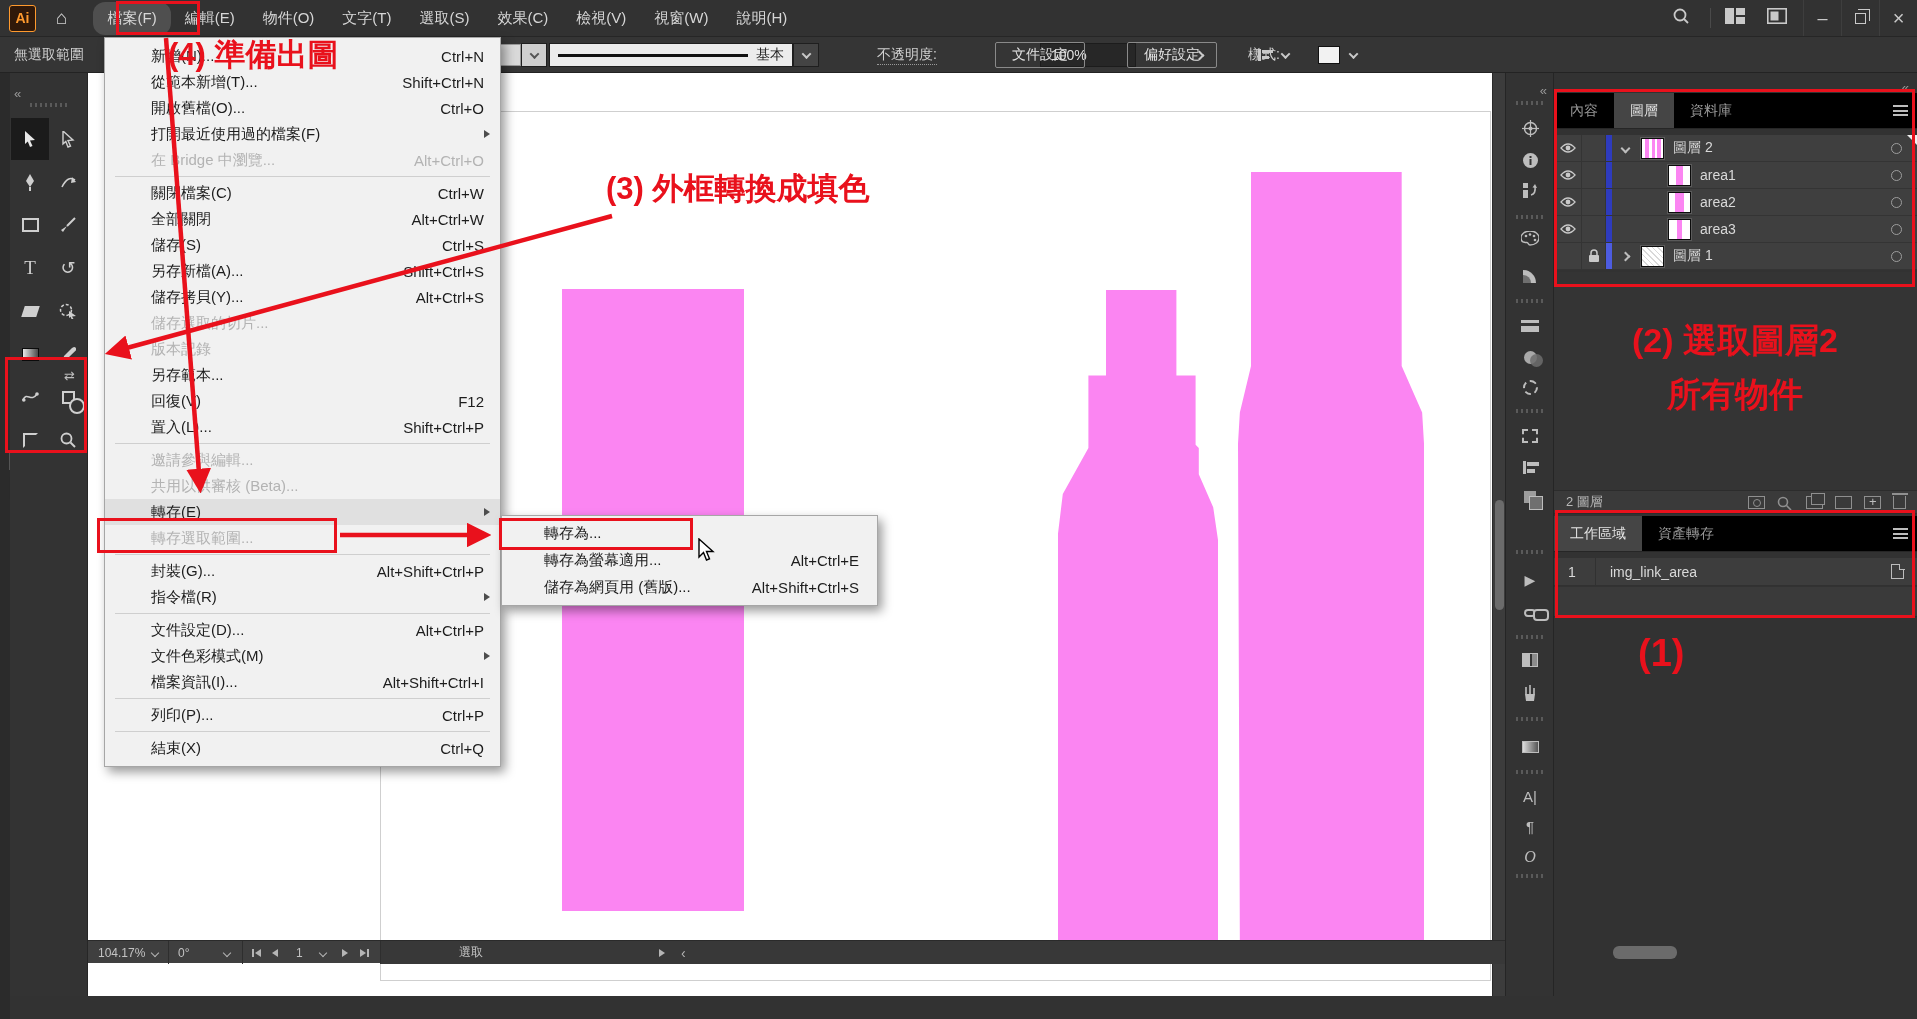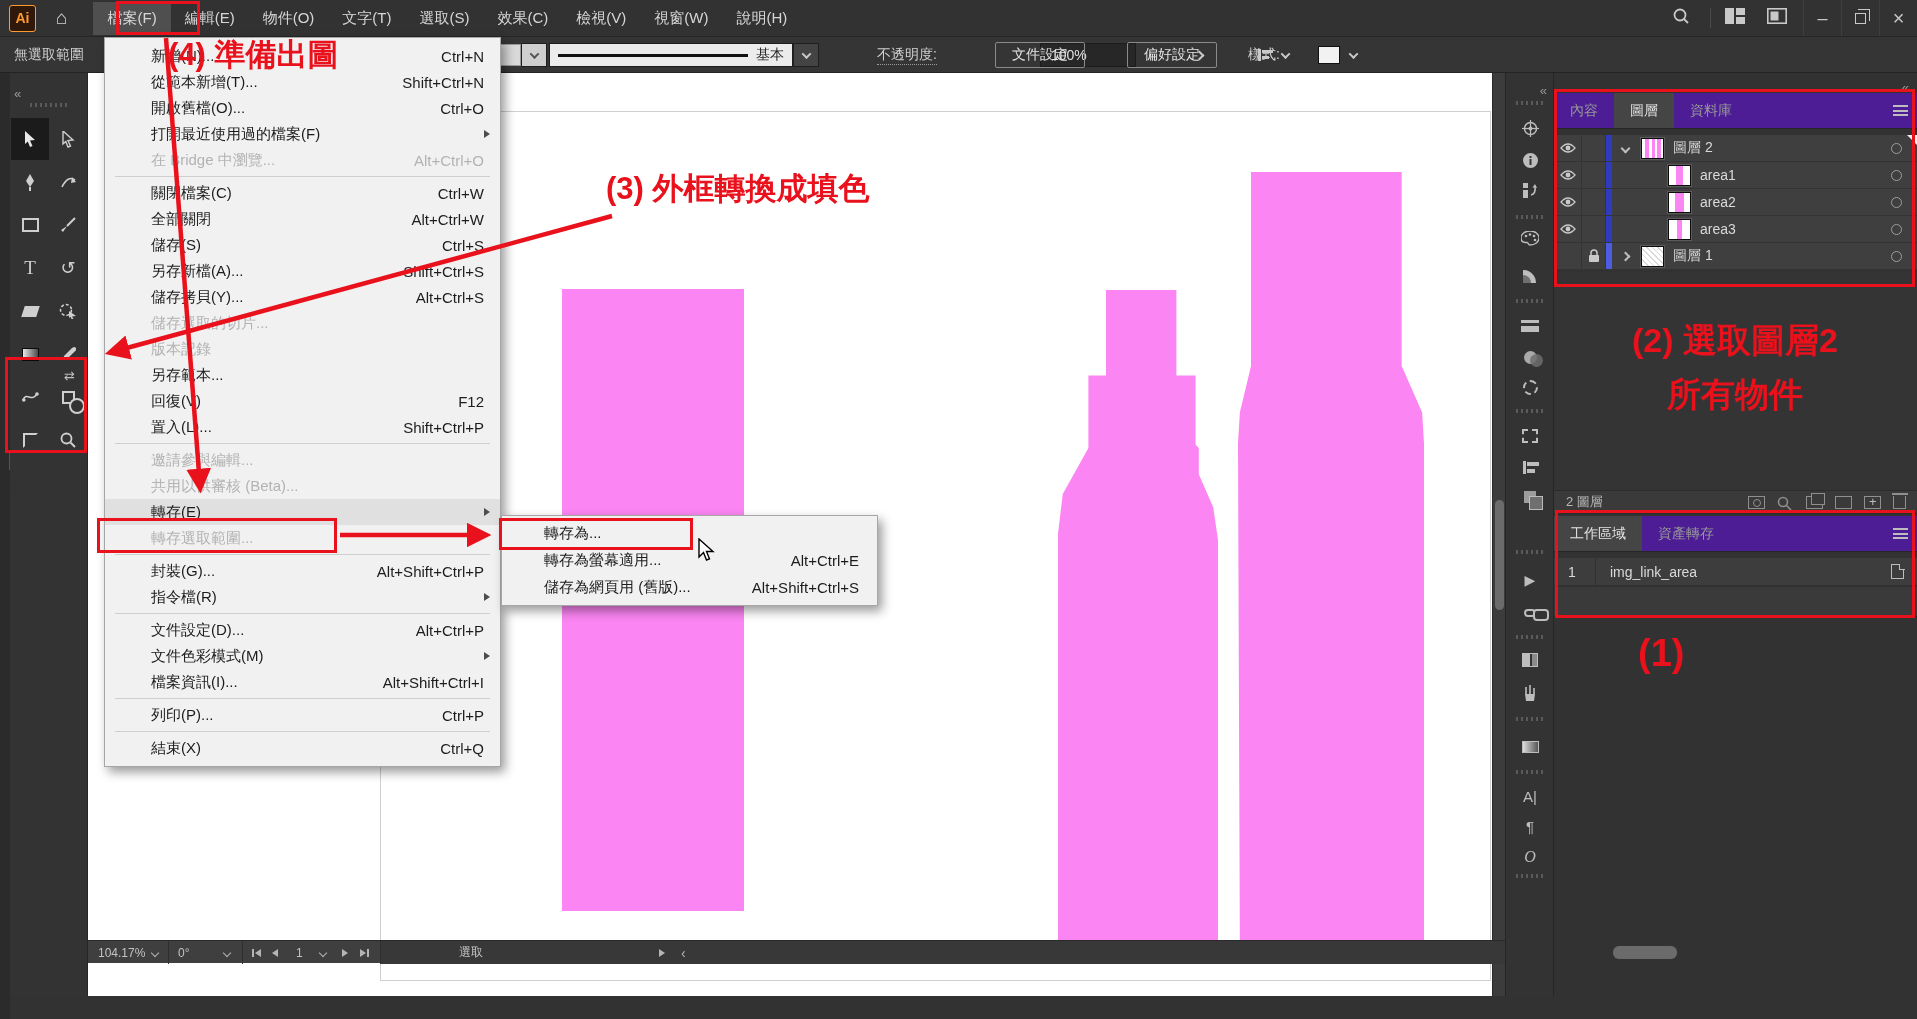--- a/index.html
+++ b/index.html
@@ -11,21 +11,21 @@
   
   .menubar { position:absolute; left:0; top:0; width:1917px; height:37px; background:#323232;
     border-bottom:1px solid #262626; display:flex; align-items:center; z-index:30; }
   .ai-logo { width:27px; height:27px; margin-left:9px; background:#30190a; color:#ff9a2e;
     border:1px solid #ff9a2e; border-radius:3px; font-weight:bold; font-size:14px;
     display:flex; align-items:center; justify-content:center; }
   .home-ic { color:#cfcfcf; font-size:19px; margin-left:20px; }
   .home-ic::before { content:"⌂"; }
   .mb-items { display:flex; margin-left:26px; height:100%; align-items:center; }
   .mb-item { color:#d6d6d6; font-size:15px; padding:7px 14px; }
-  .mb-item.open { background:#4f4f4f; }
+  .mb-item.open { background:#4f4f4f;border-radius:12px; }
   .mb-right { margin-left:auto; display:flex; align-items:center; height:100%; }
   .mb-divider { width:1px; height:20px; background:#4a4a4a; margin:0 14px; }
   .win-btn { width:38px; height:100%; display:flex; align-items:center; justify-content:center;
     color:#c9c9c9; font-size:15px; border-left:1px solid #3e3e3e; }
   .ic-min::before { content:"–"; font-size:18px; }
   .ic-restore { width:11px; height:11px; border:1.5px solid #c9c9c9; position:relative; }
   .ic-restore::before { content:""; position:absolute; left:2px; top:-5px; width:11px; height:11px;
     border:1.5px solid #c9c9c9; border-bottom:none; border-left:none; }
   .ic-close::before { content:"×"; font-size:20px; }
 
@@ -137,21 +137,21 @@
     linear-gradient(90deg,#bdbdbd 0 7px,#333 7px 9px,#8b8b8b 9px),
     #333; position:relative; border:1px solid #bdbdbd; }
   .d-grad { width:17px; height:12px; border:1px solid #bdbdbd; background:linear-gradient(90deg,#ddd,#555); }
   .d-char::before { content:"A|"; font-size:15px; }
   .d-para::before { content:"¶"; font-size:15px; }
   .d-ot::before { content:"O"; font-family:"Liberation Serif",serif; font-style:italic; font-size:16px; }
 
   
   .rpanel { position:absolute; left:1553px; top:73px; width:364px; height:923px; background:#323232;
     border-left:1px solid #252525; color:#cfcfcf; font-size:14px; }
-  .tabbar { position:absolute; left:0; width:364px; height:36px; background:#4c1d95;
+  .tabbar { position:absolute; left:0; width:364px; height:36px; background:#000000;
     border-bottom:1px solid #262626; display:flex; align-items:stretch; }
   .ptab { padding:0 16px; display:flex; align-items:center; color:#979797; font-size:14px; }
   .ptab.active { background:#454545; color:#e4e4e4; }
   .hamb { margin-left:auto; margin-right:10px; align-self:center; width:15px; height:11px;
     border-top:2px solid #bdbdbd; border-bottom:2px solid #bdbdbd; }
   .hamb::before { content:""; display:block; margin-top:2.5px; height:2px; background:#bdbdbd; }
   .lrow { position:relative; height:27px; background:#3f3f3f; border-bottom:1px solid #343434;
     display:flex; align-items:center; }
   .eyecell { width:28px; height:100%; border-right:1px solid #343434; display:flex;
     align-items:center; justify-content:center; flex:none; }

